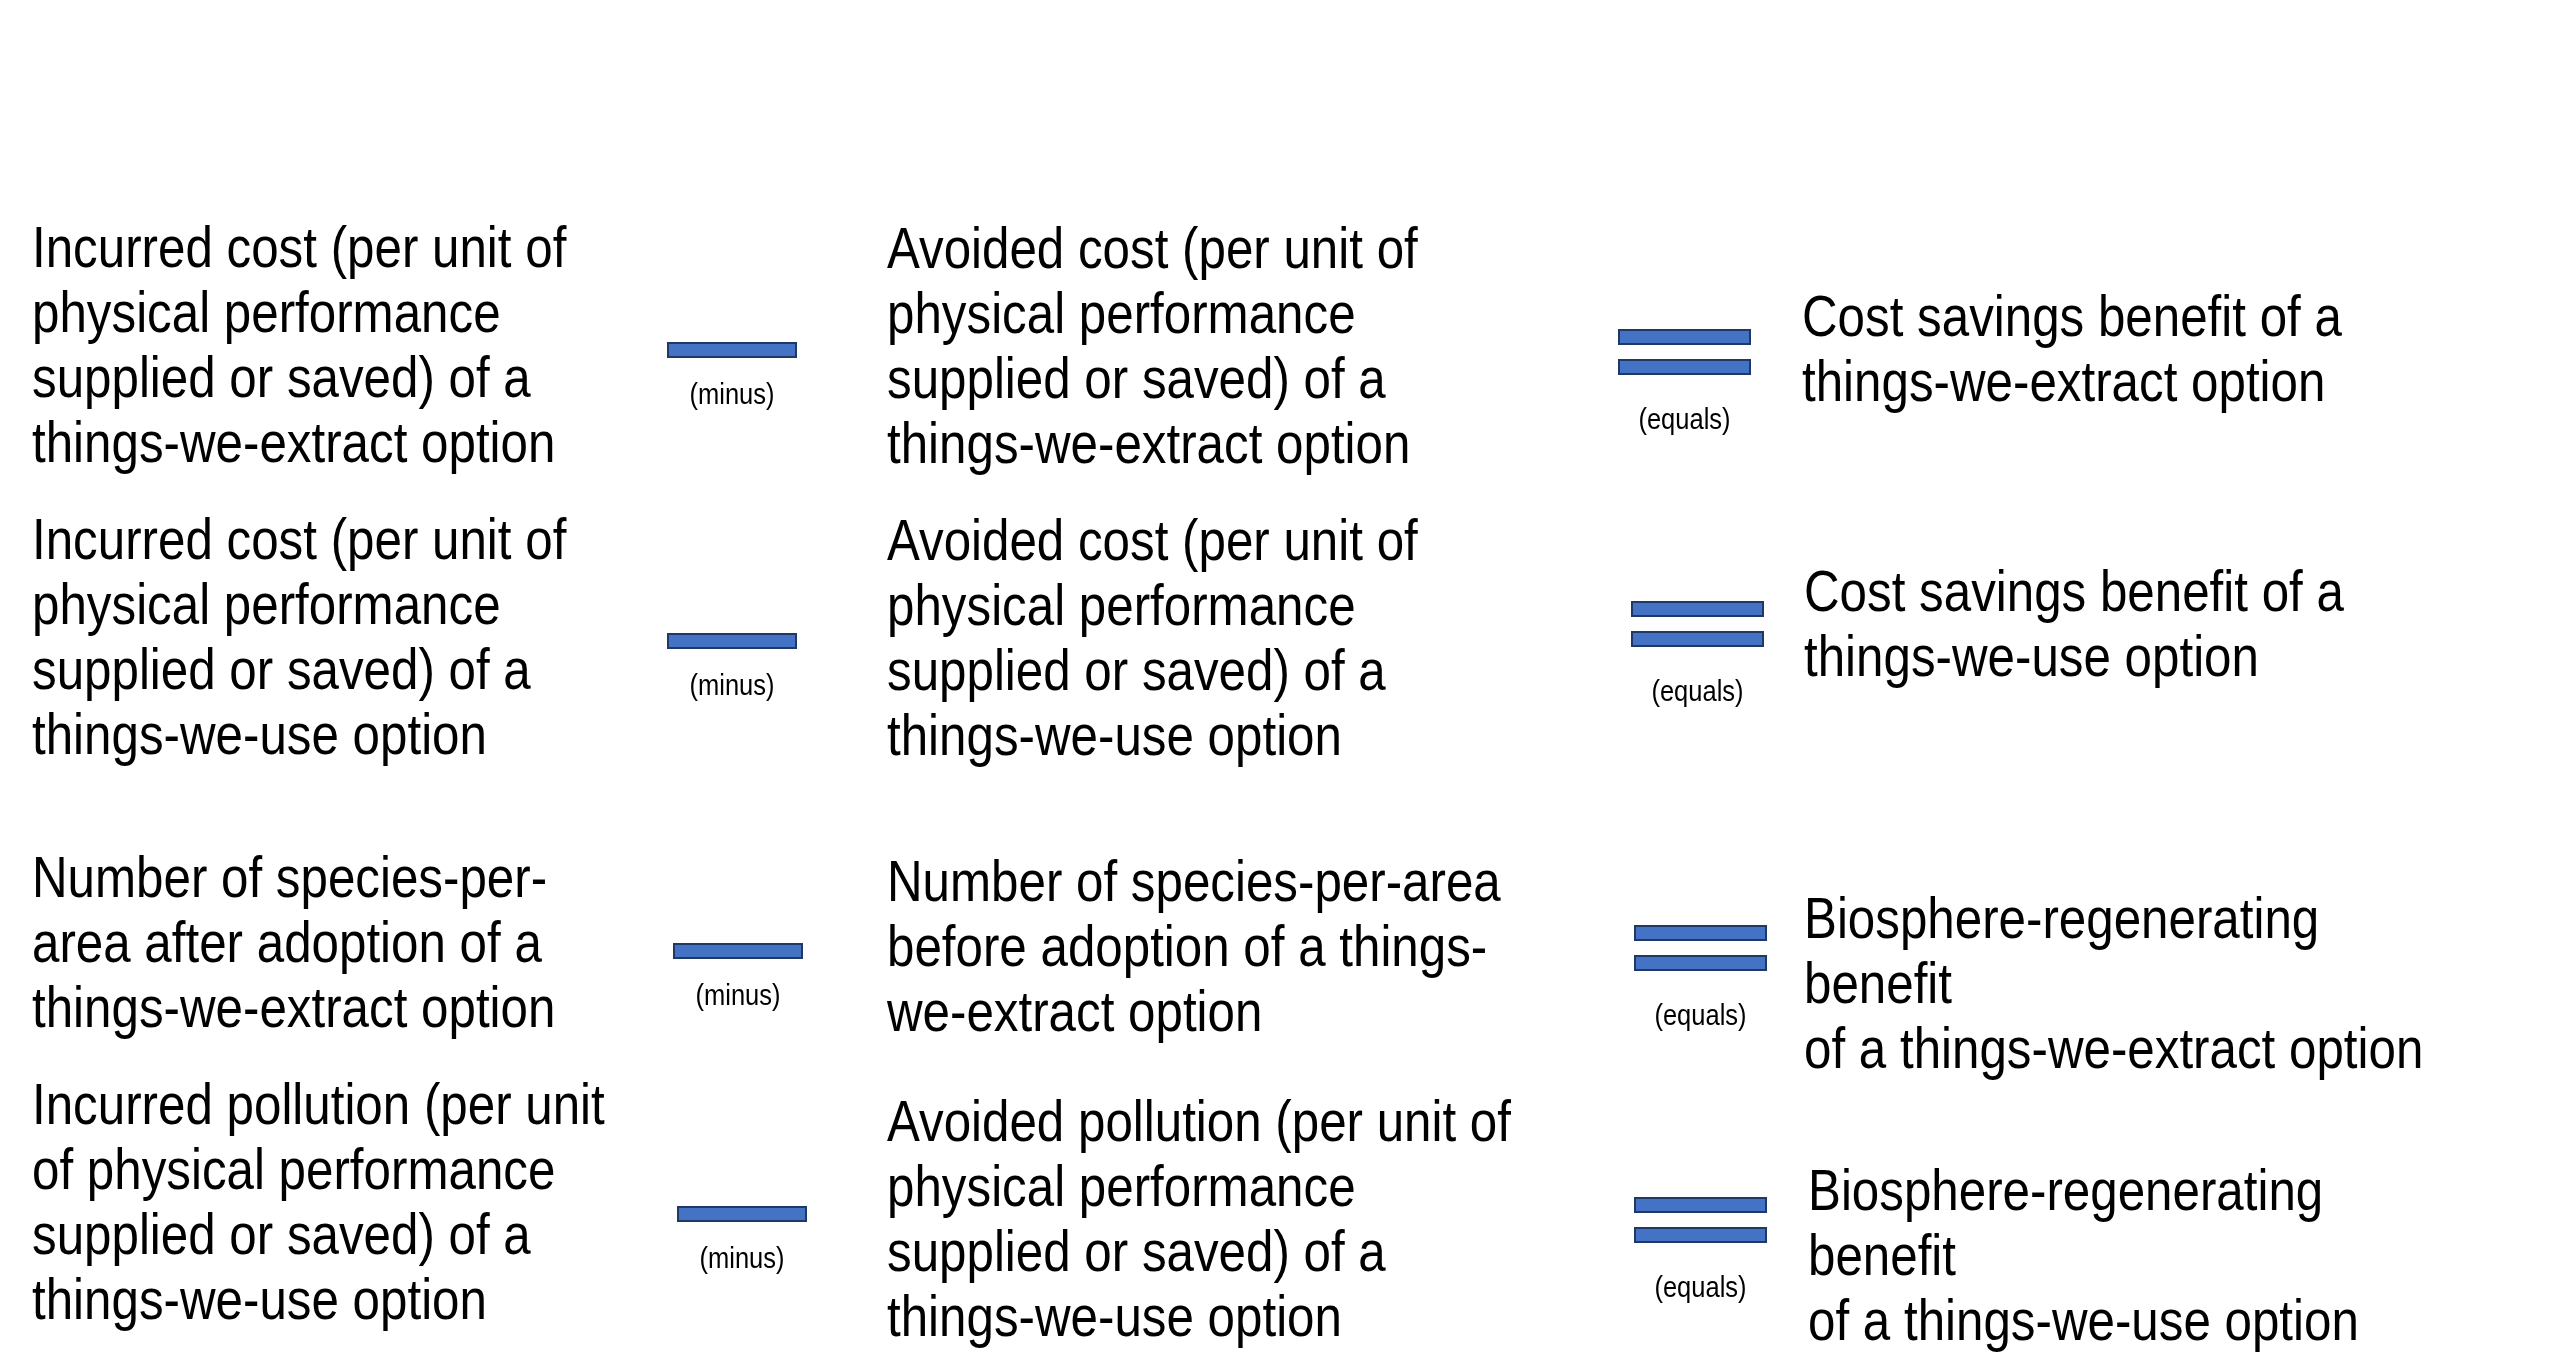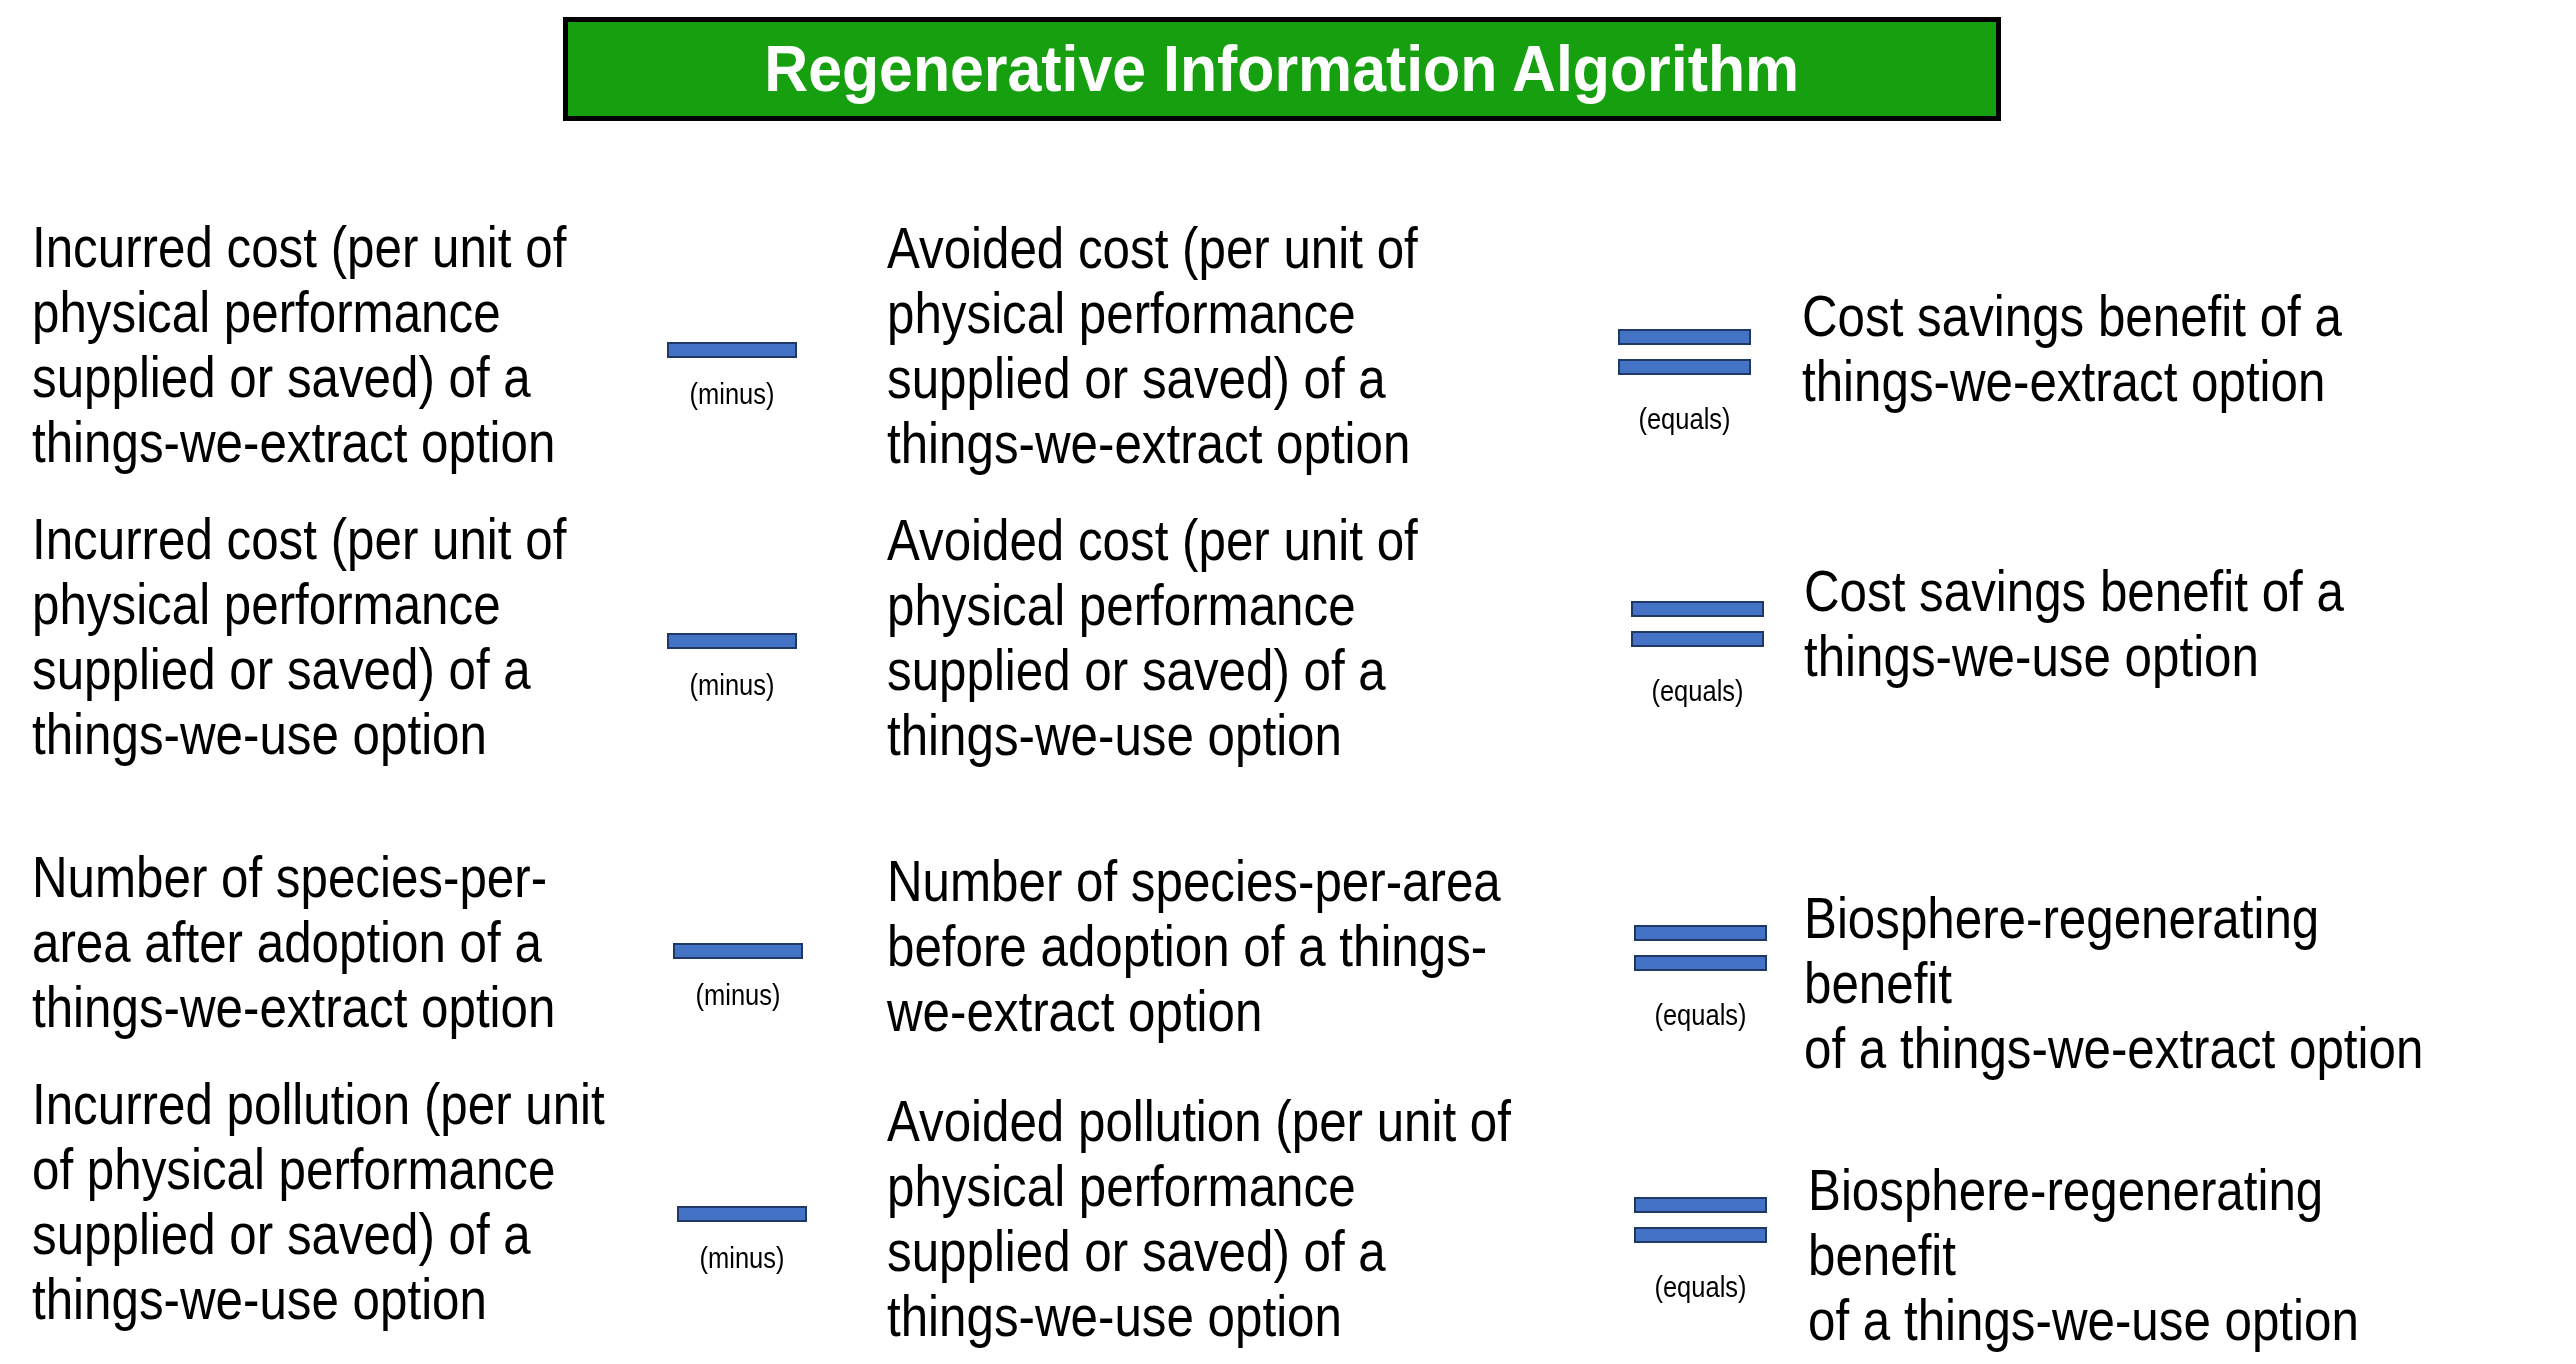--- a/index.html
+++ b/index.html
@@ -69,23 +69,20 @@
     transform-origin: center top;
   }
   .minus .op-label { margin-top: 19.3px; }
   .equals .op-label { margin-top: 27px; }
 </style>
 </head>
 <body>
 
 <div id="canvas">
 
-  <div class="banner">
-    <div class="banner-text">Regenerative Information Algorithm</div>
-  </div>
 
   <div class="txt" style="left:32px; top:214px;">Incurred cost (per unit of
 physical performance
 supplied or saved) of a
 things-we-extract option</div>
   <div class="op minus" style="left:667px; top:342px; width:130px;">
     <div class="bar"></div>
     <div class="op-label">(minus)</div>
   </div>
   <div class="txt" style="left:887px; top:215px;">Avoided cost (per unit of

